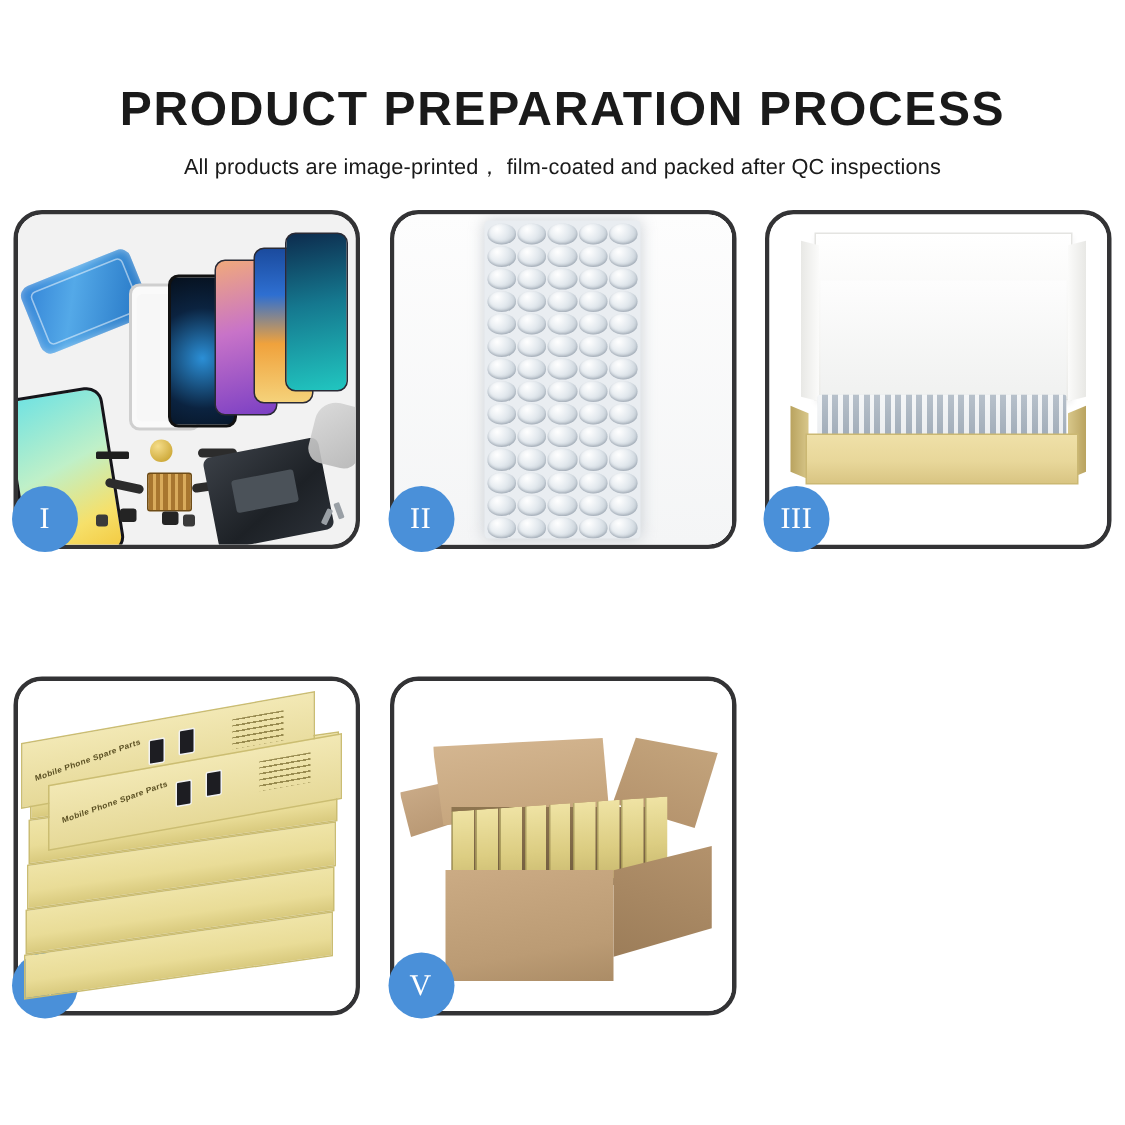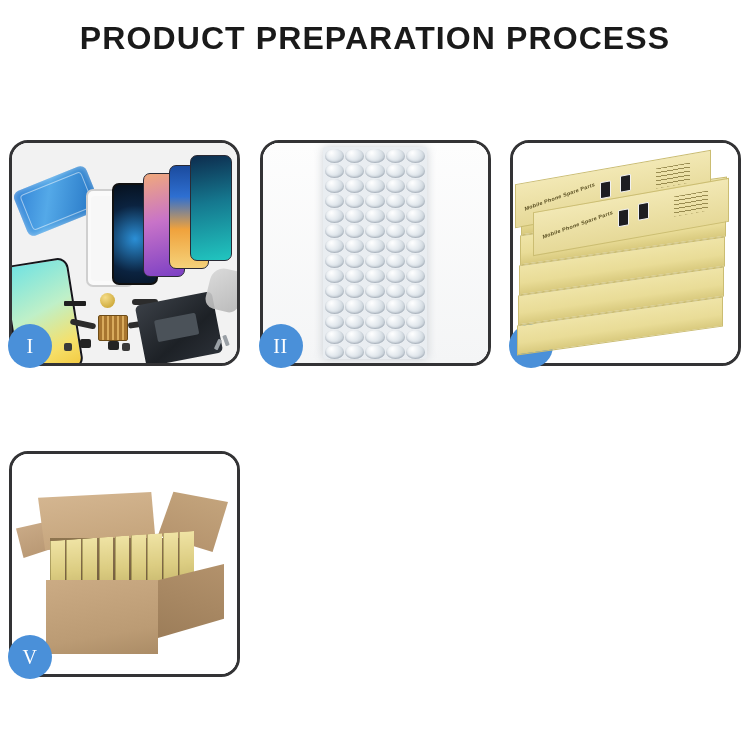--- a/index.html
+++ b/index.html
@@ -8,21 +8,21 @@
     background: #ffffff;
     font-family: "Liberation Sans", sans-serif;
     overflow: hidden;
   }
   #page { position: relative; width: 750px; height: 750px; background: #fff; }
 
   
   .hdr { position: absolute; left: 0; top: 0; width: 750px; text-align: center; }
   .hdr-title {
     font-size: 32px; font-weight: 700; color: #1a1a1a;
-    letter-spacing: 1.1px; margin-top: 20px;
+    letter-spacing: 1.1px; margin-top: 54px;
     font-family: "Liberation Sans", sans-serif;
   }
   .hdr-sub {
     font-size: 14.5px; color: #1a1a1a; margin-top: 11px; letter-spacing: .1px;
   }
 
   
   .grid {
     position: absolute; left: 9px; top: 140px;
     width: 732px; height: 537px;
@@ -282,20 +282,21 @@
   .ct6-tab2 { position: absolute; left: 58px; top: 168px; width: 16px; height: 14px;
     background: #a68860; opacity: .8; transform: skewY(18deg); }
 </style>
 </head>
 <body>
 
 <div id="page">
 
   <div class="hdr">
     <div class="hdr-title">PRODUCT PREPARATION PROCESS</div>
+    <div class="hdr-sub">All products are image-printed， film-coated and packed after QC inspections</div>
   </div>
 
   <div class="grid">
 
     <div class="card">
       <div class="card-inner c1">
         <div class="ph p1"></div>
         <div class="ph p2"></div>
         <div class="ph p3"></div>
         <div class="ph p4"></div>
@@ -392,20 +393,31 @@
             <div class="bub"></div>
             <div class="bub"></div>
             <div class="bub"></div>
             <div class="bub"></div>
             <div class="bub"></div>
           </div>
       </div>
       <div class="badge">II</div>
     </div>
 
+    <div class="card">
+      <div class="card-inner c3">
+        <div class="bx3-lid"></div>
+        <div class="bx3-foam"></div>
+        <div class="bx3-fill"></div>
+        <div class="bx3-left"></div>
+        <div class="bx3-right"></div>
+        <div class="bx3-front"></div>
+      </div>
+      <div class="badge">III</div>
+    </div>
 
     <div class="card">
       <div class="card-inner c4">
         <div class="stack" id="box-stack">
             <div class="sbox" style="left: 4px; top: 150px; width: 206px; height: 30px; transform: skewY(-8deg); z-index: 10;"></div>
             <div class="sbox" style="left: 5px; top: 120px; width: 206px; height: 30px; transform: skewY(-8deg); z-index: 11;"></div>
             <div class="sbox" style="left: 6px; top: 90px; width: 206px; height: 30px; transform: skewY(-8deg); z-index: 12;"></div>
             <div class="sbox" style="left: 7px; top: 60px; width: 206px; height: 30px; transform: skewY(-8deg); z-index: 13;"></div>
             <div class="sbox" style="left: 8px; top: 30px; width: 206px; height: 30px; transform: skewY(-8deg); z-index: 14;"></div>
             <div class="sbox" style="left: 2px; top: 6px; width: 196px; height: 44px; transform: skewY(-10deg); z-index: 30; background: linear-gradient(rgb(242, 232, 180), rgb(230, 217, 152));">

